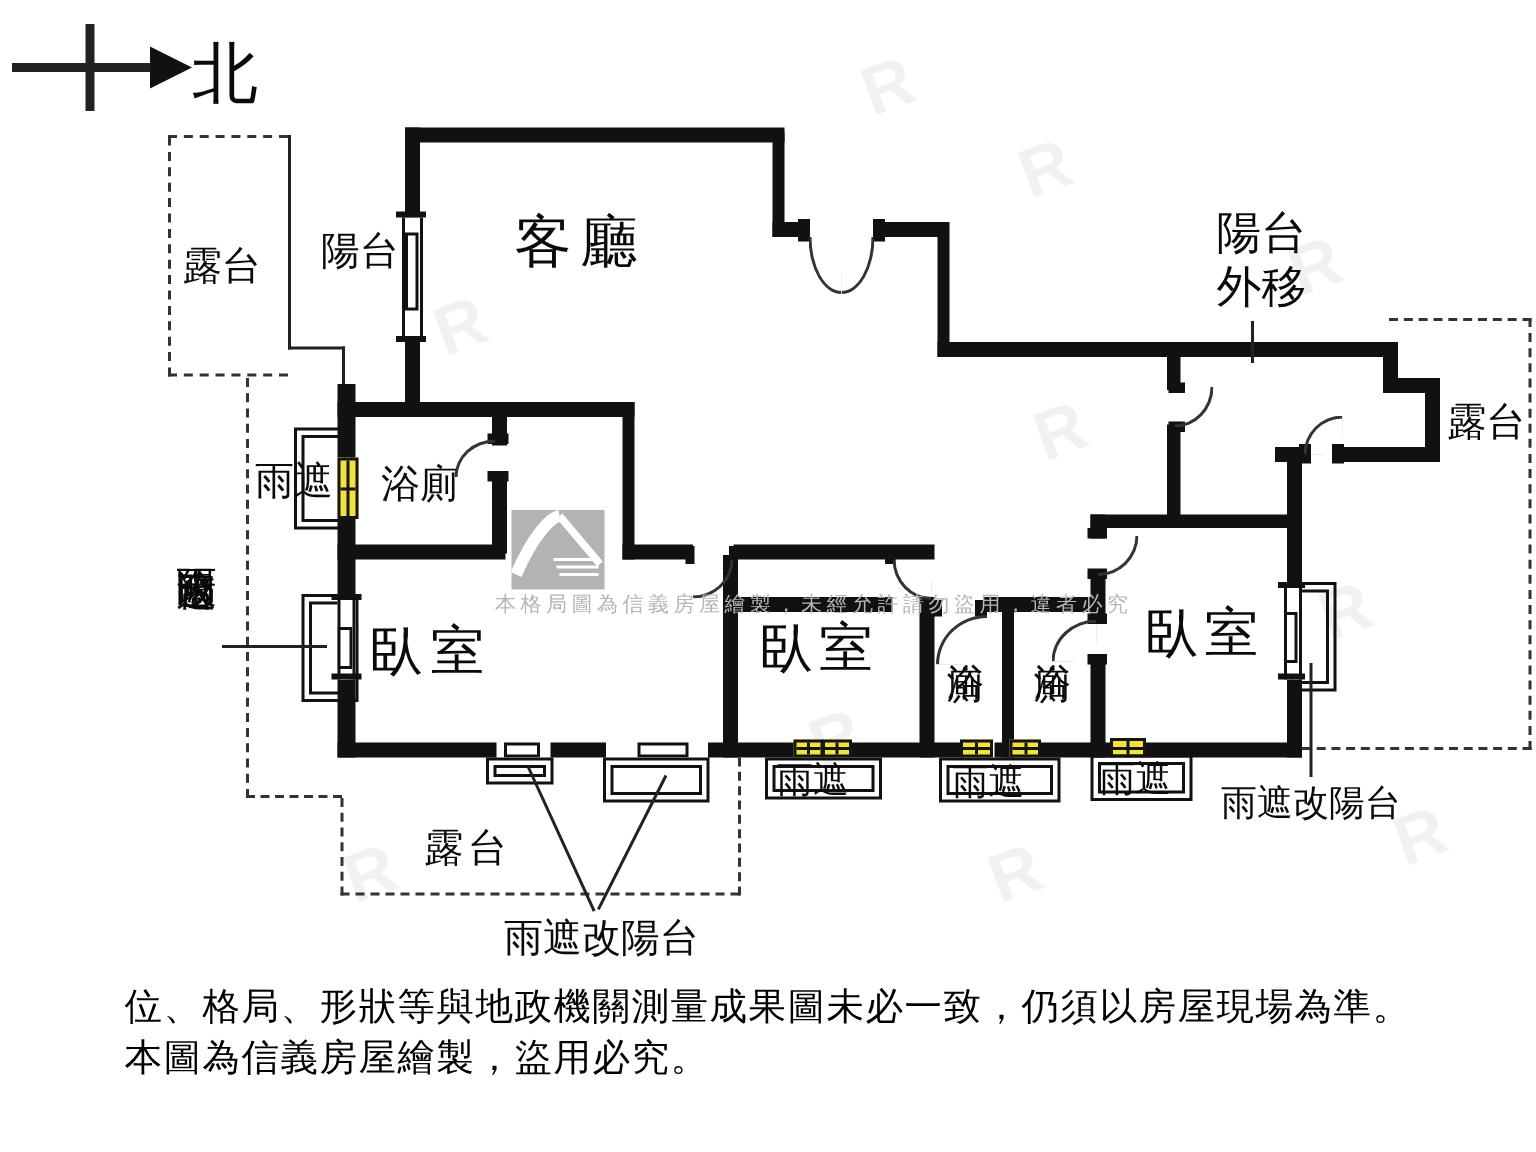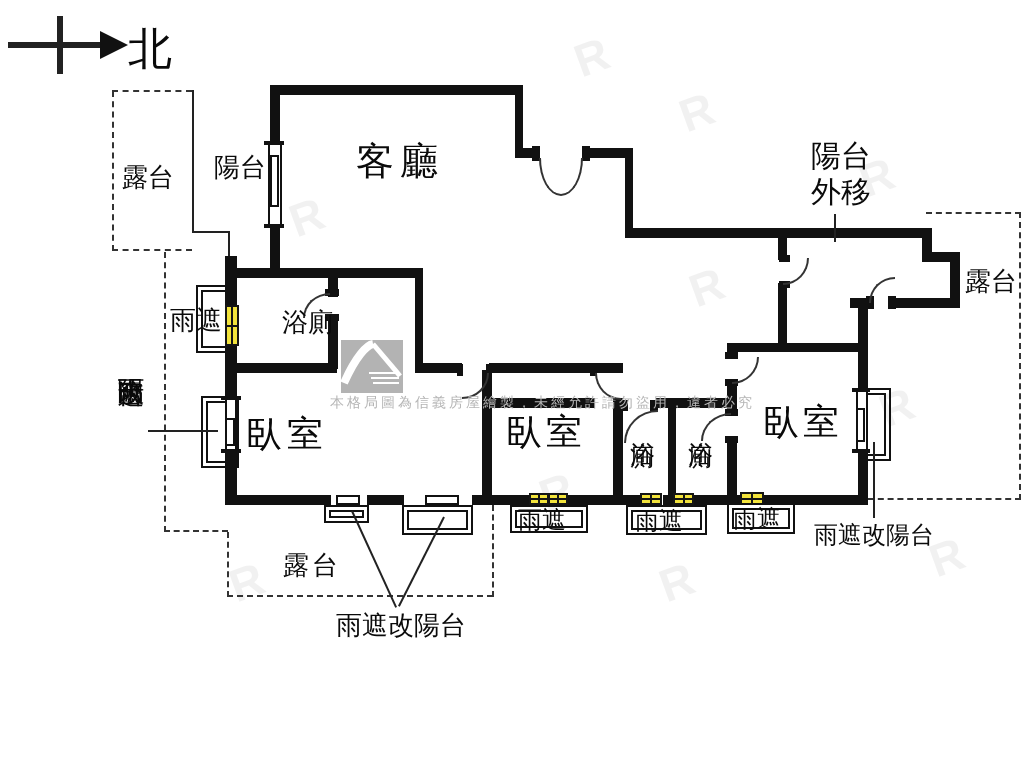--- a/index.html
+++ b/index.html
@@ -207,34 +207,36 @@
     <svg width="62" height="53" viewBox="0 0 62 53">
       <path d="M3 43 C 15 16 26 5 32 4" stroke="#fff" stroke-width="8" fill="none"></path>
       <path d="M32 4 C 38 11 49 24 59 36" stroke="#fff" stroke-width="5" fill="none"></path>
       <path d="M28 33 H58 M30 38 H58 M32 43 H58" stroke="#fff" stroke-width="2" fill="none"></path>
     </svg>
   </div>
   <div id="brandnotice">本格局圖為信義房屋繪製，未經允許請勿盜用，違者必究</div>
 
   <div class="lbl" style="left:122px;top:160px;font-size:26px;">露台</div>
   <div class="lbl" style="left:214px;top:150px;font-size:26px;">陽台</div>
-  <div class="lbl" style="left:343px;top:136px;font-size:38px;letter-spacing:6px;margin-left:13px;">客廳</div>
+  <div class="lbl" style="left:343px;top:136px;font-size:38px;letter-spacing:6px;">客廳</div>
   <div class="lbl" style="left:795px;top:138px;width:92px;text-align:center;font-size:30px;line-height:36px;"><span>陽台</span><br><span>外移</span></div>
   <div class="lbl" style="left:965px;top:264px;font-size:26px;">露台</div>
   <div class="lbl" style="left:170px;top:303px;font-size:26px;">雨遮</div>
-  <div class="lbl" style="left:254px;top:305px;font-size:26px;margin-left:28px;">浴廁</div>
+  <div class="lbl" style="left:254px;top:305px;font-size:26px;">浴廁</div>
   <div class="lbl vert" style="left:116px;top:358px;font-size:27px;line-height:30px;">雨遮改陽台</div>
   <div class="lbl" style="left:246px;top:410px;font-size:36px;letter-spacing:5px;">臥室</div>
   <div class="lbl" style="left:506px;top:408px;font-size:36px;letter-spacing:4px;">臥室</div>
   <div class="lbl vert" style="left:626px;top:422px;font-size:25px;">浴廁</div>
   <div class="lbl vert" style="left:684px;top:422px;font-size:25px;">浴廁</div>
   <div class="lbl" style="left:763px;top:398px;font-size:36px;letter-spacing:4px;">臥室</div>
   <div class="lbl" style="left:518px;top:504px;font-size:24px;">雨遮</div>
   <div class="lbl" style="left:635px;top:505px;font-size:24px;">雨遮</div>
   <div class="lbl" style="left:733px;top:503px;font-size:24px;">雨遮</div>
   <div class="lbl" style="left:283px;top:548px;font-size:26px;letter-spacing:3px;">露台</div>
   <div class="lbl" style="left:336px;top:608px;font-size:26px;">雨遮改陽台</div>
   <div class="lbl" style="left:814px;top:519px;font-size:24px;">雨遮改陽台</div>
 
   <div id="disclaimer">
+    <span>位、格局、形狀等與地政機關測量成果圖未必一致，仍須以房屋現場為準。</span>
+    <span>本圖為信義房屋繪製，盜用必究。</span>
   </div>
 
 </div>
 
 </body></html>

